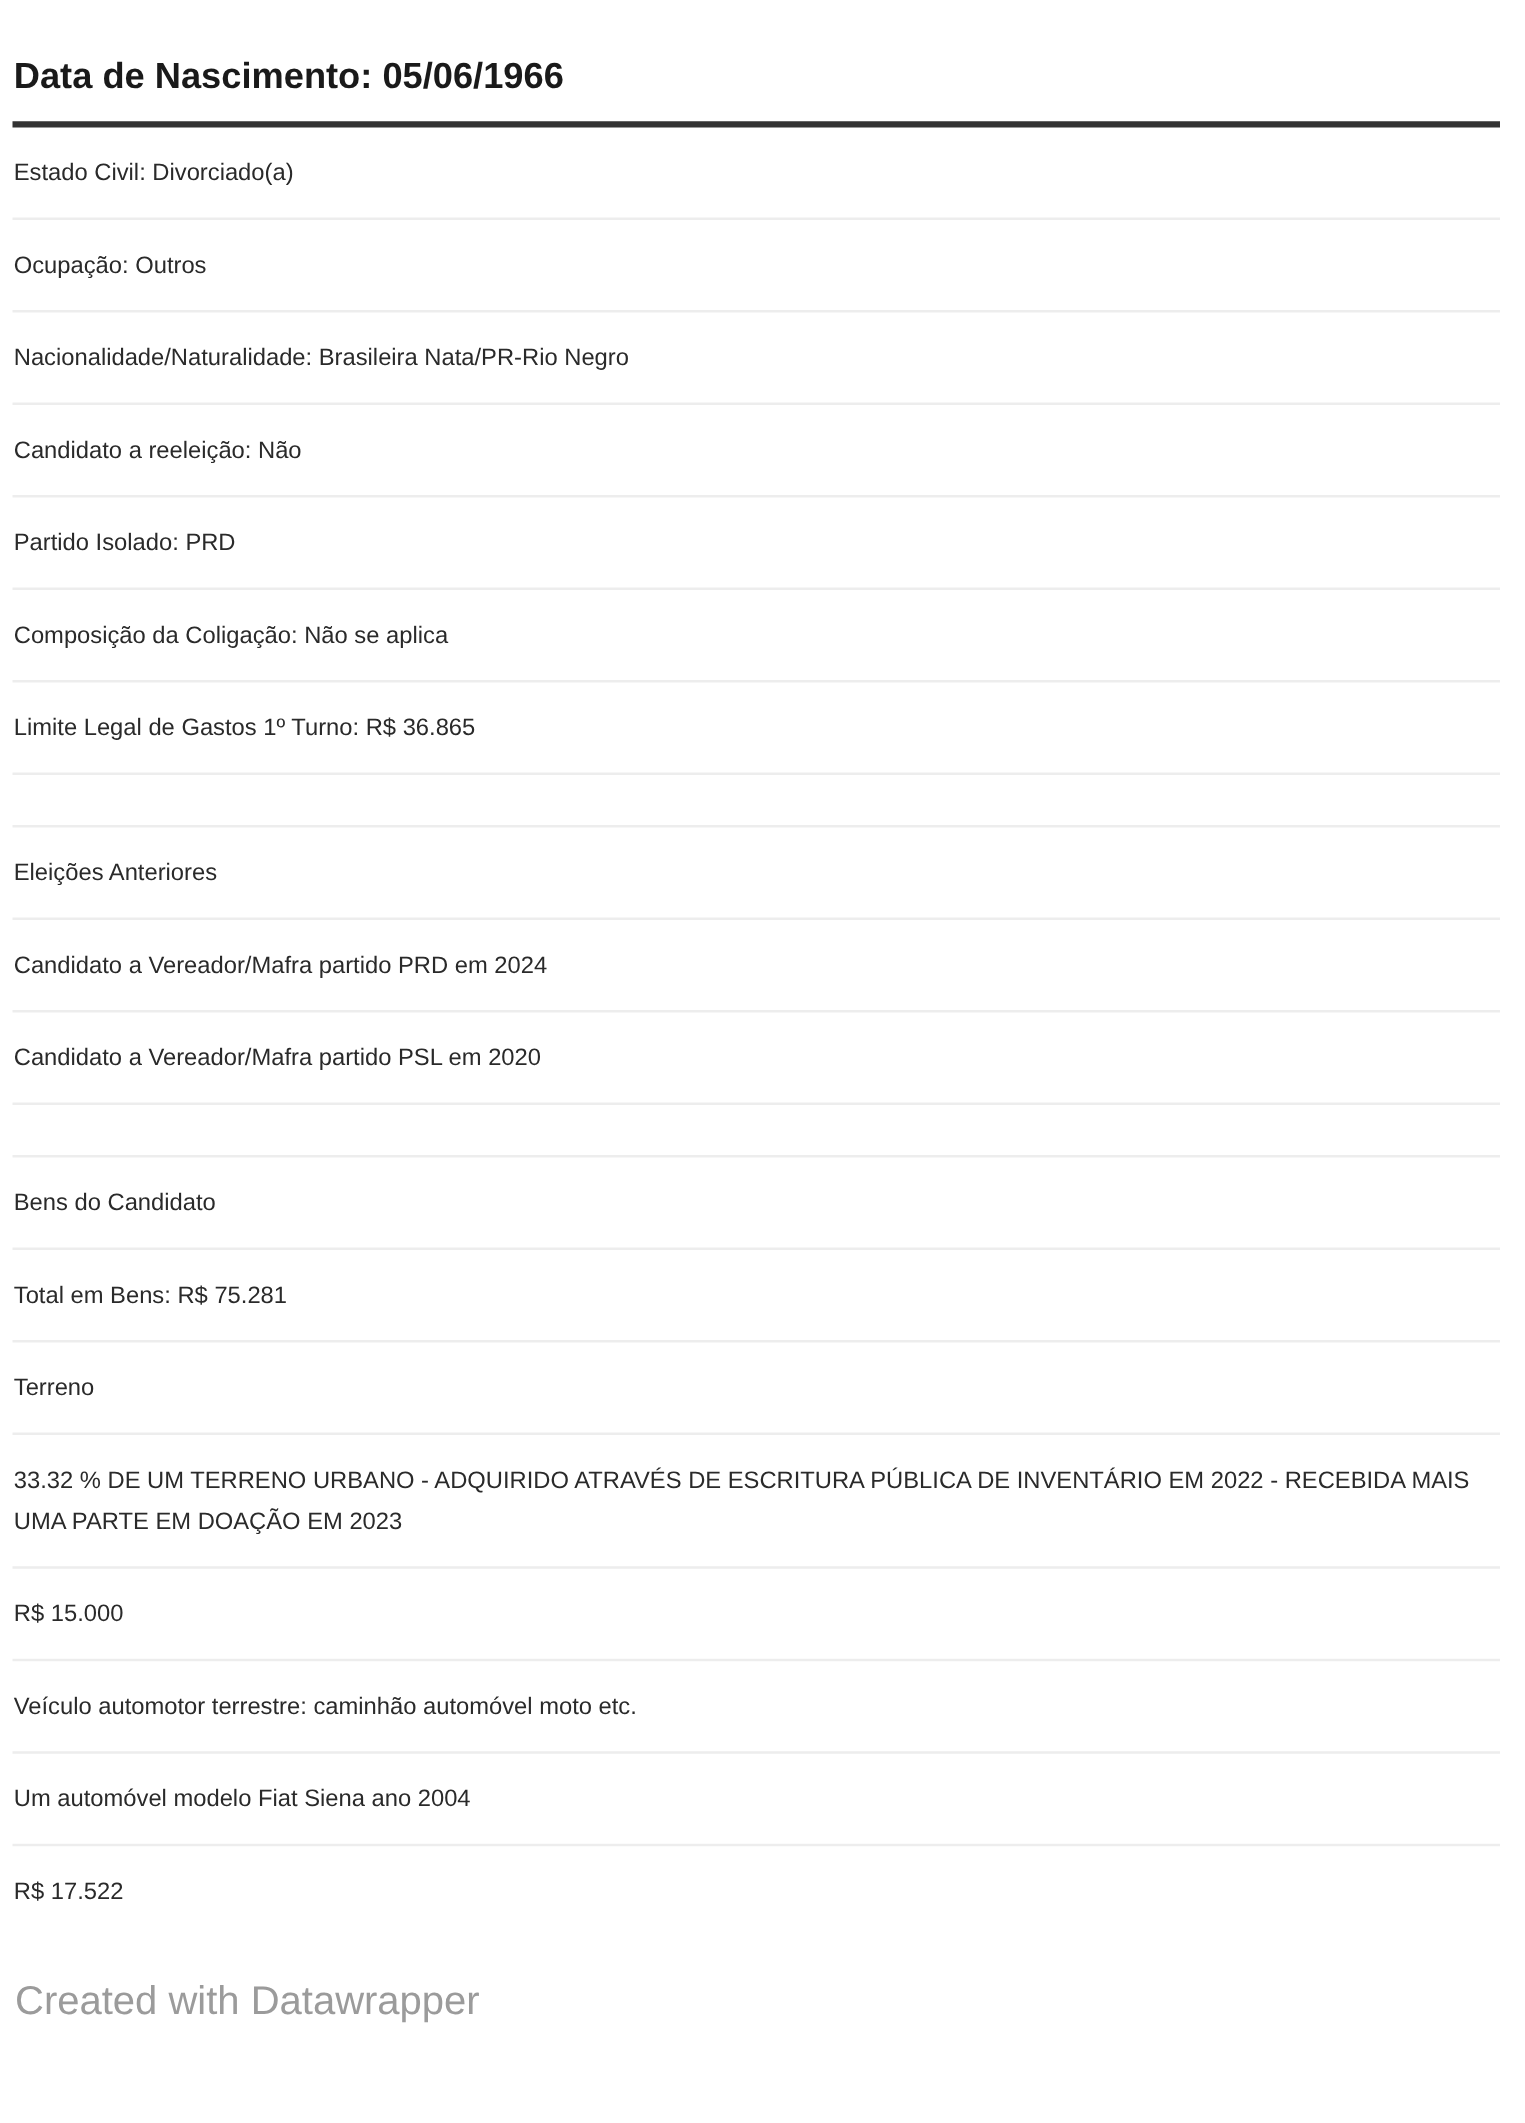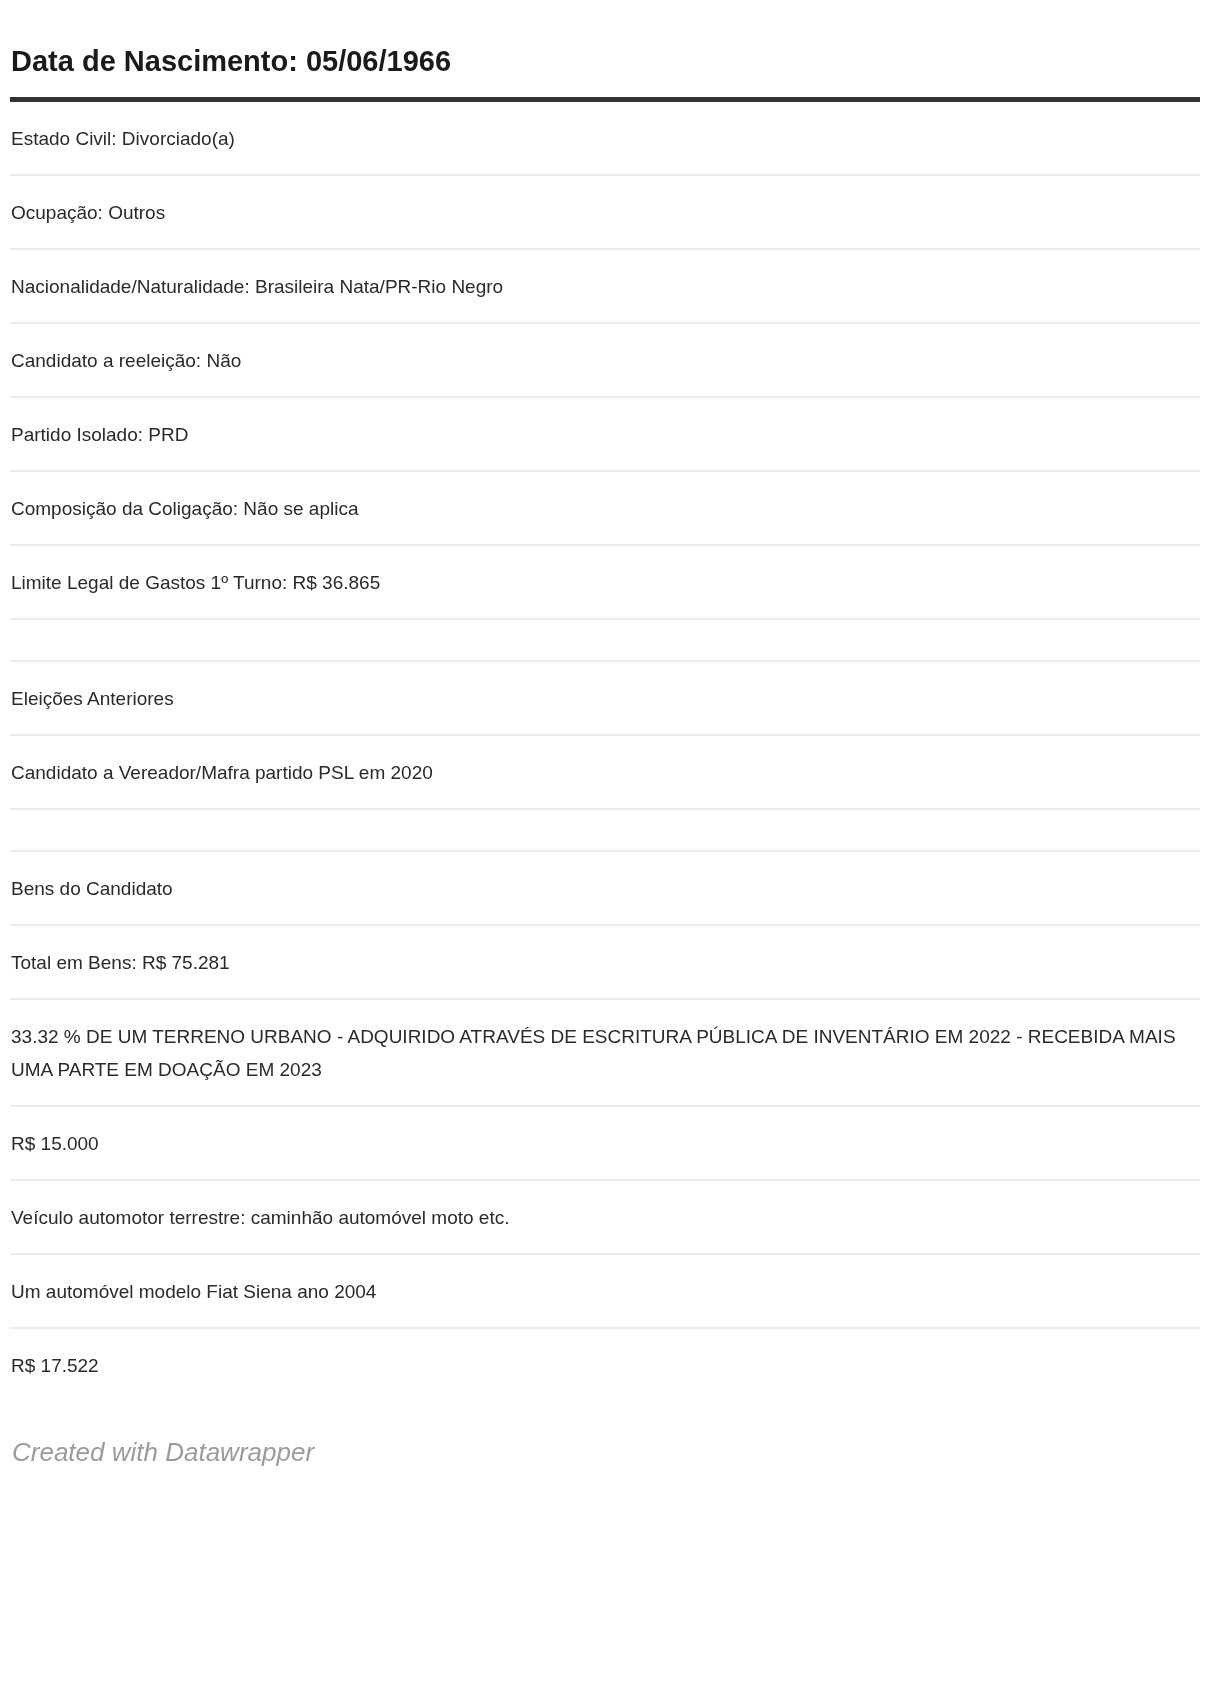--- a/index.html
+++ b/index.html
@@ -41,26 +41,25 @@
     border-bottom:2px solid var(--rule);
     color:var(--ink);
   }
   .row:last-child{border-bottom:none}
   .row.spacer{
     height:40px;
     padding:0;
   }
   .credit{
     margin:36px 0 0 2px;
-    font-size:26px;
+    font-size:32px;
     line-height:30px;
     color:var(--credit);
     text-decoration:none;
     display:inline-block;
-    font-style:italic;
   }
 </style>
 </head>
 <body>
 
 <div class="widget">
   <div class="title">Data de Nascimento: 05/06/1966</div>
 
   <div class="rows" id="rows">
   <div class="row">
@@ -91,35 +90,41 @@
   <div class="row">
     <span class="cell">Limite Legal de Gastos 1º Turno: R$ 36.865</span>
   </div>
 
   <div class="row spacer"></div>
 
   <div class="row">
     <span class="cell">Eleições Anteriores</span>
   </div>
 
+  <div class="row">
+    <span class="cell">Candidato a Vereador/Mafra partido PRD em 2024</span>
+  </div>
 
   <div class="row">
     <span class="cell">Candidato a Vereador/Mafra partido PSL em 2020</span>
   </div>
 
   <div class="row spacer"></div>
 
   <div class="row">
     <span class="cell">Bens do Candidato</span>
   </div>
 
   <div class="row">
     <span class="cell">Total em Bens: R$ 75.281</span>
   </div>
 
+  <div class="row">
+    <span class="cell">Terreno</span>
+  </div>
 
   <div class="row">
     <span class="cell">33.32 % DE UM TERRENO URBANO - ADQUIRIDO ATRAVÉS DE ESCRITURA PÚBLICA DE INVENTÁRIO EM 2022 - RECEBIDA MAIS UMA PARTE EM DOAÇÃO EM 2023</span>
   </div>
 
   <div class="row">
     <span class="cell">R$ 15.000</span>
   </div>
 
   <div class="row">

